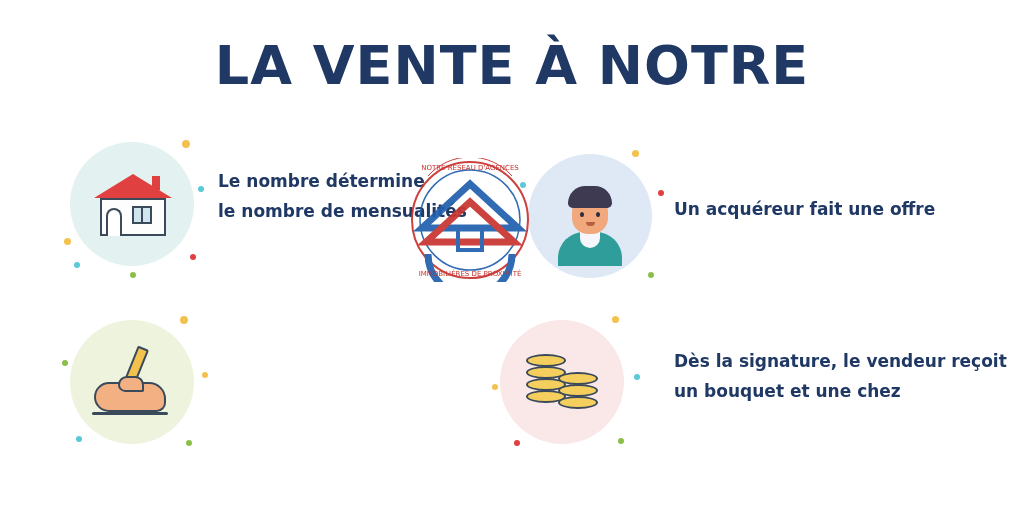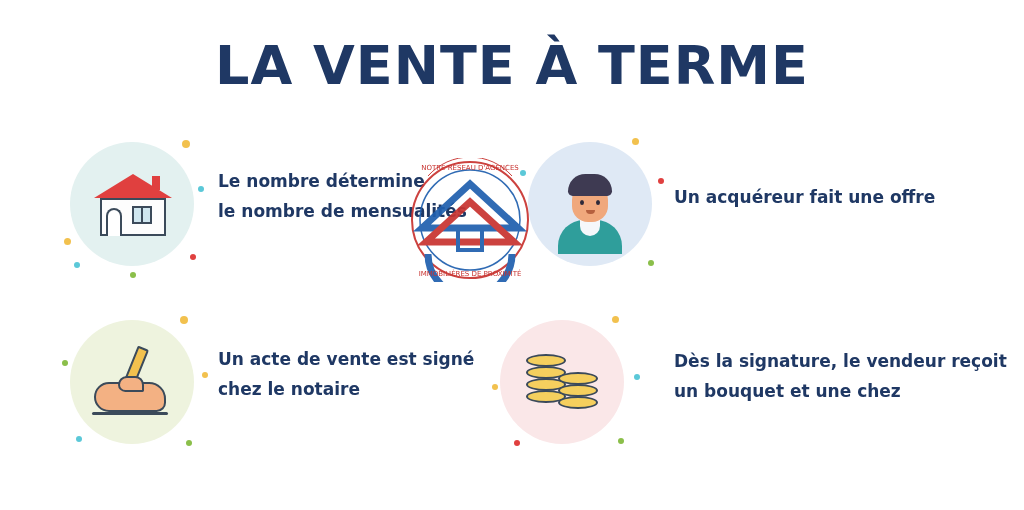--- a/index.html
+++ b/index.html
@@ -185,21 +185,21 @@
     opacity: .85;
     letter-spacing: -2px;
     font-family: "DejaVu Sans", sans-serif;
   }
 </style>
 </head>
 <body>
 
 <div class="page">
 
-  <div class="title">LA VENTE À TERME</div>
+  <div class="title">LA VENTE À NOTRE</div>
 
   <div class="item" style="left:70px; top:142px; width:400px; height:130px;">
     <div class="badge teal"></div>
     <span class="dot" style="left:-6px; top:96px; width:7px; height:7px; background:#f2c14e;"></span>
     <span class="dot" style="left:4px; top:120px; width:6px; height:6px; background:#5bc8d8;"></span>
     <span class="dot" style="left:112px; top:-2px; width:8px; height:8px; background:#f2c14e;"></span>
     <span class="dot" style="left:128px; top:44px; width:6px; height:6px; background:#5bc8d8;"></span>
     <span class="dot" style="left:120px; top:112px; width:6px; height:6px; background:#e0403f;"></span>
     <span class="dot" style="left:60px; top:130px; width:6px; height:6px; background:#8bbf4a;"></span>
 
@@ -212,21 +212,21 @@
           <div class="bar"></div>
         </div>
     </div>
 
     <div class="caption" style="left:148px; top:24px;">
       <div>Le nombre détermine</div>
       <div>le nombre de mensualités</div>
     </div>
   </div>
 
-  <div class="item" style="left:528px; top:142px; width:420px; height:130px;">
+  <div class="item" style="left:528px; top:154px; width:420px; height:130px;">
     <div class="badge blue"></div>
     <span class="dot" style="left:-8px; top:28px; width:6px; height:6px; background:#5bc8d8;"></span>
     <span class="dot" style="left:104px; top:-4px; width:7px; height:7px; background:#f2c14e;"></span>
     <span class="dot" style="left:130px; top:36px; width:6px; height:6px; background:#e0403f;"></span>
     <span class="dot" style="left:120px; top:118px; width:6px; height:6px; background:#8bbf4a;"></span>
 
     <div class="person">
       <div class="body"></div>
       <div class="collar"></div>
       <div class="head"></div>
@@ -250,24 +250,20 @@
     <span class="dot" style="left:116px; top:120px; width:6px; height:6px; background:#8bbf4a;"></span>
 
     <div class="sign">
       <div class="pen"></div>
       <div class="tip"></div>
       <div class="hand"></div>
       <div class="thumb"></div>
       <div class="line"></div>
     </div>
 
-    <div class="caption" style="left:148px; top:24px;">
-      <div>Un acte de vente est signé</div>
-      <div>chez le notaire</div>
-    </div>
   </div>
 
   <div class="item" style="left:500px; top:320px; width:460px; height:130px;">
     <div class="badge pink"></div>
     <span class="dot" style="left:-8px; top:64px; width:6px; height:6px; background:#f2c14e;"></span>
     <span class="dot" style="left:14px; top:120px; width:6px; height:6px; background:#e0403f;"></span>
     <span class="dot" style="left:112px; top:-4px; width:7px; height:7px; background:#f2c14e;"></span>
     <span class="dot" style="left:134px; top:54px; width:6px; height:6px; background:#5bc8d8;"></span>
     <span class="dot" style="left:118px; top:118px; width:6px; height:6px; background:#8bbf4a;"></span>
 

